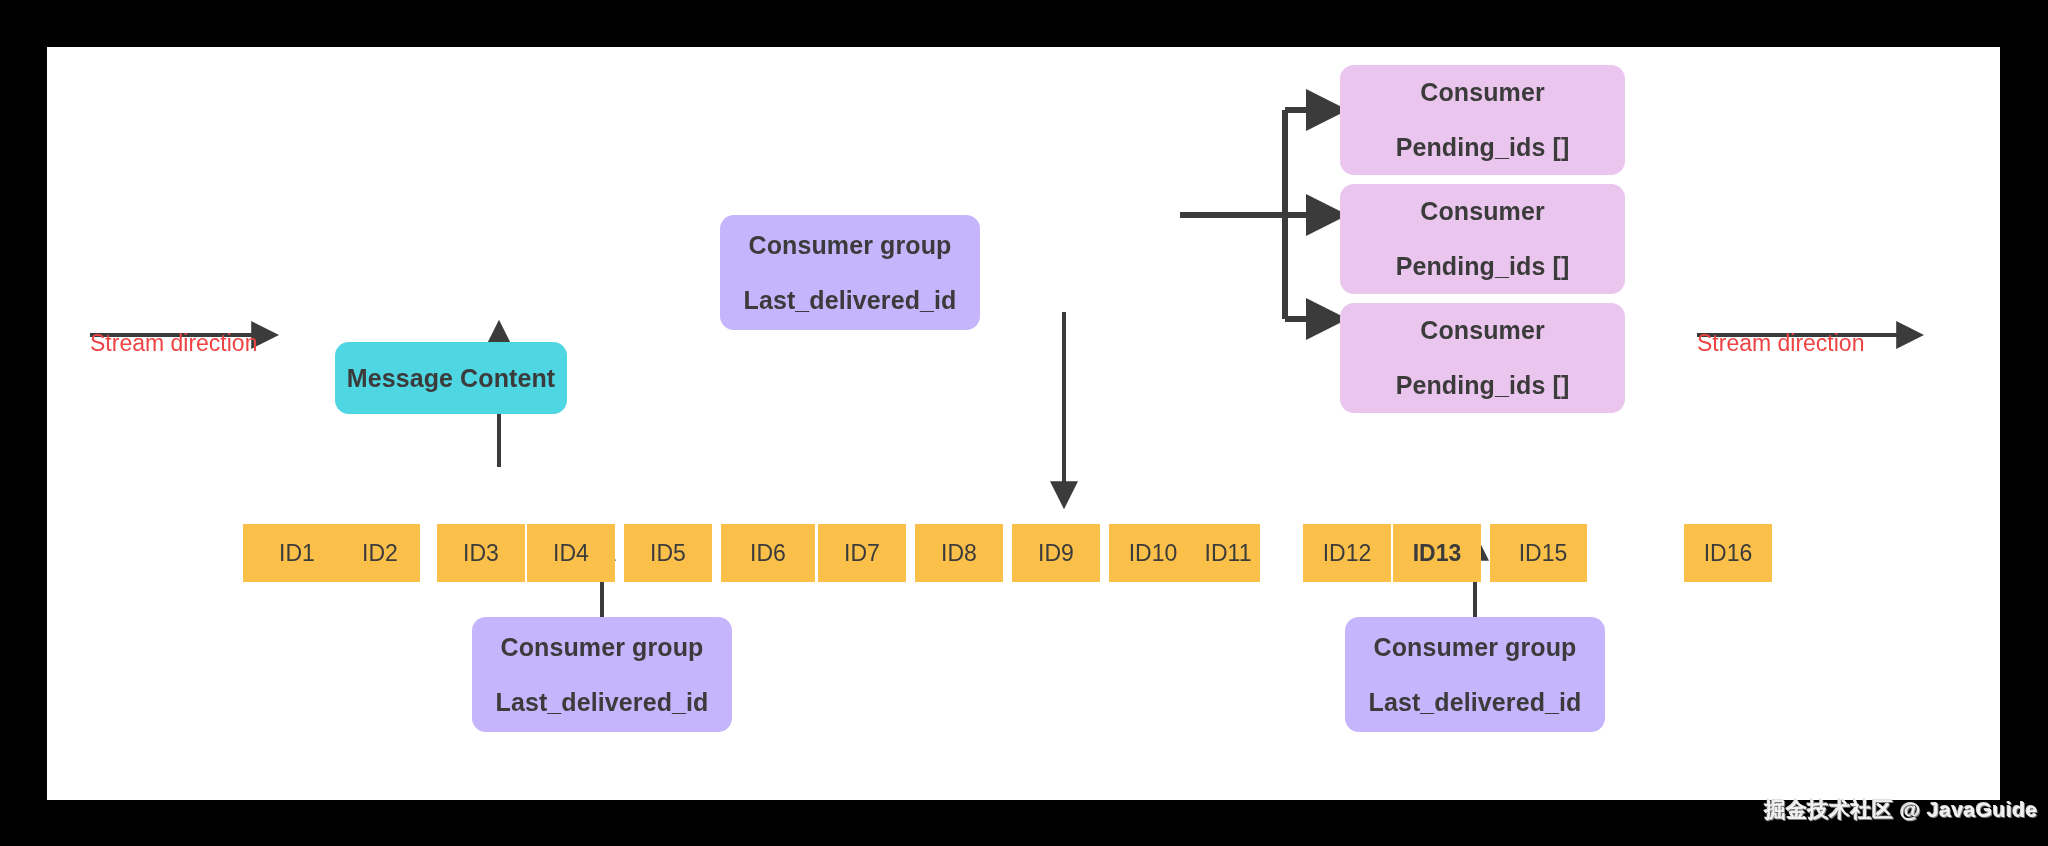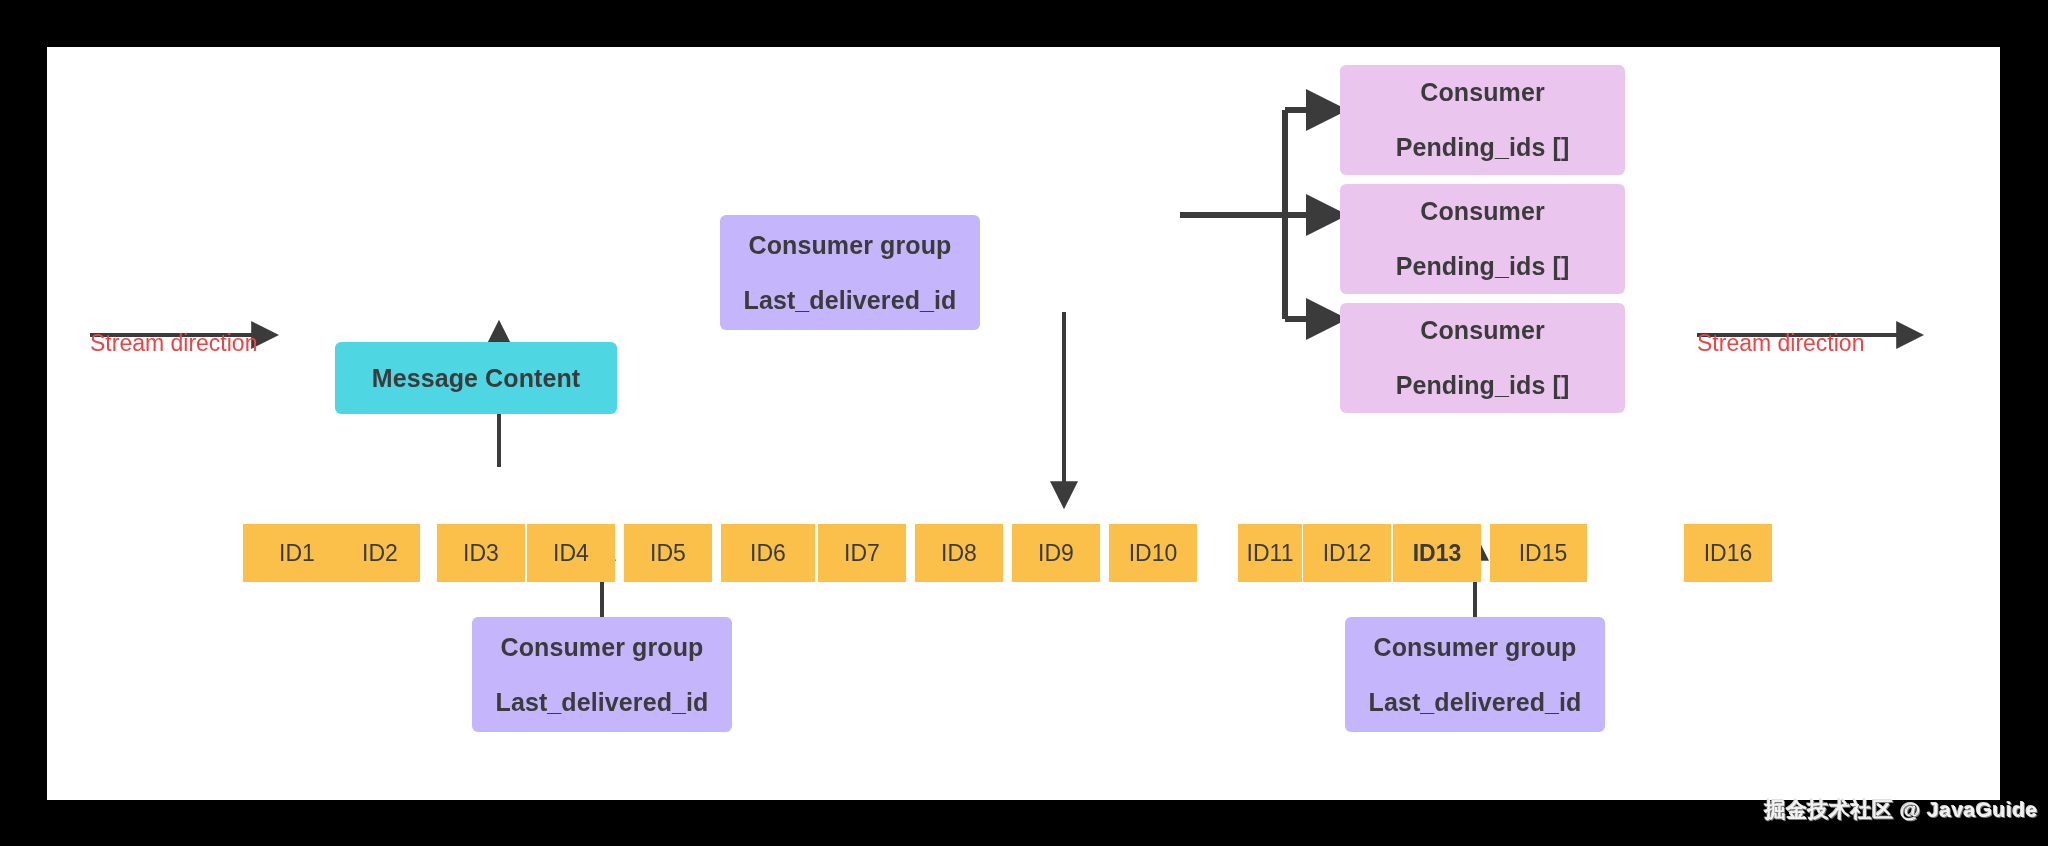--- a/index.html
+++ b/index.html
@@ -30,21 +30,21 @@
     width: 1953px;
     height: 753px;
     background: #ffffff;
     overflow: hidden;
   }
 
   
   .box {
     position: absolute;
     box-sizing: border-box;
-    border-radius: 6px;
+    border-radius: 14px;
     display: flex;
     flex-direction: column;
     align-items: center;
     justify-content: center;
     text-align: center;
     color: #3b3b3b;
     font-weight: bold;
     letter-spacing: .1px;
   }
   .box .line1 { display: block; }
@@ -154,21 +154,21 @@
         <line x1="1238" y1="168" x2="1290" y2="168" stroke="#3b3b3b" stroke-width="6" marker-end="url(#arrowhead)"></line>
 
         <line x1="1238" y1="272" x2="1290" y2="272" stroke="#3b3b3b" stroke-width="6" marker-end="url(#arrowhead)"></line>
       </g>
     </svg>
 
     <div class="stream-label" style="left:43px; top:243px;">Stream direction</div>
 
     <div class="stream-label" style="left:1650px; top:243px;">Stream direction</div>
 
-    <div class="box cyan" id="msg-content" style="left:288px; top:295px; width:282px; height:72px; font-size:25px;">
+    <div class="box cyan" id="msg-content" style="left:288px; top:295px; width:232px; height:72px; font-size:25px;">
       <span class="line1">Message Content</span>
     </div>
 
     <div class="box green two-line" style="left:673px; top:168px; width:260px; height:115px; font-size:25px;">
       <span class="line1">Consumer group</span>
       <span class="line2">Last_delivered_id</span>
     </div>
 
     <div class="box purple two-line" style="left:1293px; top:18px; width:285px; height:110px; font-size:25px;">
       <span class="line1">Consumer</span>
@@ -189,21 +189,21 @@
         <div class="id-cell" style="left: 196px; width: 108px;">ID1</div>
         <div class="id-cell" style="left: 293px; width: 80px;">ID2</div>
         <div class="id-cell" style="left: 390px; width: 88px;">ID3</div>
         <div class="id-cell" style="left: 480px; width: 88px;">ID4</div>
         <div class="id-cell" style="left: 577px; width: 88px;">ID5</div>
         <div class="id-cell" style="left: 674px; width: 94px;">ID6</div>
         <div class="id-cell" style="left: 771px; width: 88px;">ID7</div>
         <div class="id-cell" style="left: 868px; width: 88px;">ID8</div>
         <div class="id-cell" style="left: 965px; width: 88px;">ID9</div>
         <div class="id-cell" style="left: 1062px; width: 88px;">ID10</div>
-        <div class="id-cell" style="left: 1191px; width: 64px;">ID11</div>
+        <div class="id-cell" style="left: 1149px; width: 64px;">ID11</div>
         <div class="id-cell" style="left: 1256px; width: 88px;">ID12</div>
         <div class="id-cell" style="left: 1346px; width: 88px; font-weight: bold;">ID13</div>
         <div class="id-cell" style="left: 1443px; width: 88px;">ID14</div>
         <div class="id-cell" style="left: 1452px; width: 88px;">ID15</div>
         <div class="id-cell" style="left: 1637px; width: 88px;">ID16</div>
       </div>
 
     <div class="box green two-line" style="left:425px; top:570px; width:260px; height:115px; font-size:25px;">
       <span class="line1">Consumer group</span>
       <span class="line2">Last_delivered_id</span>

